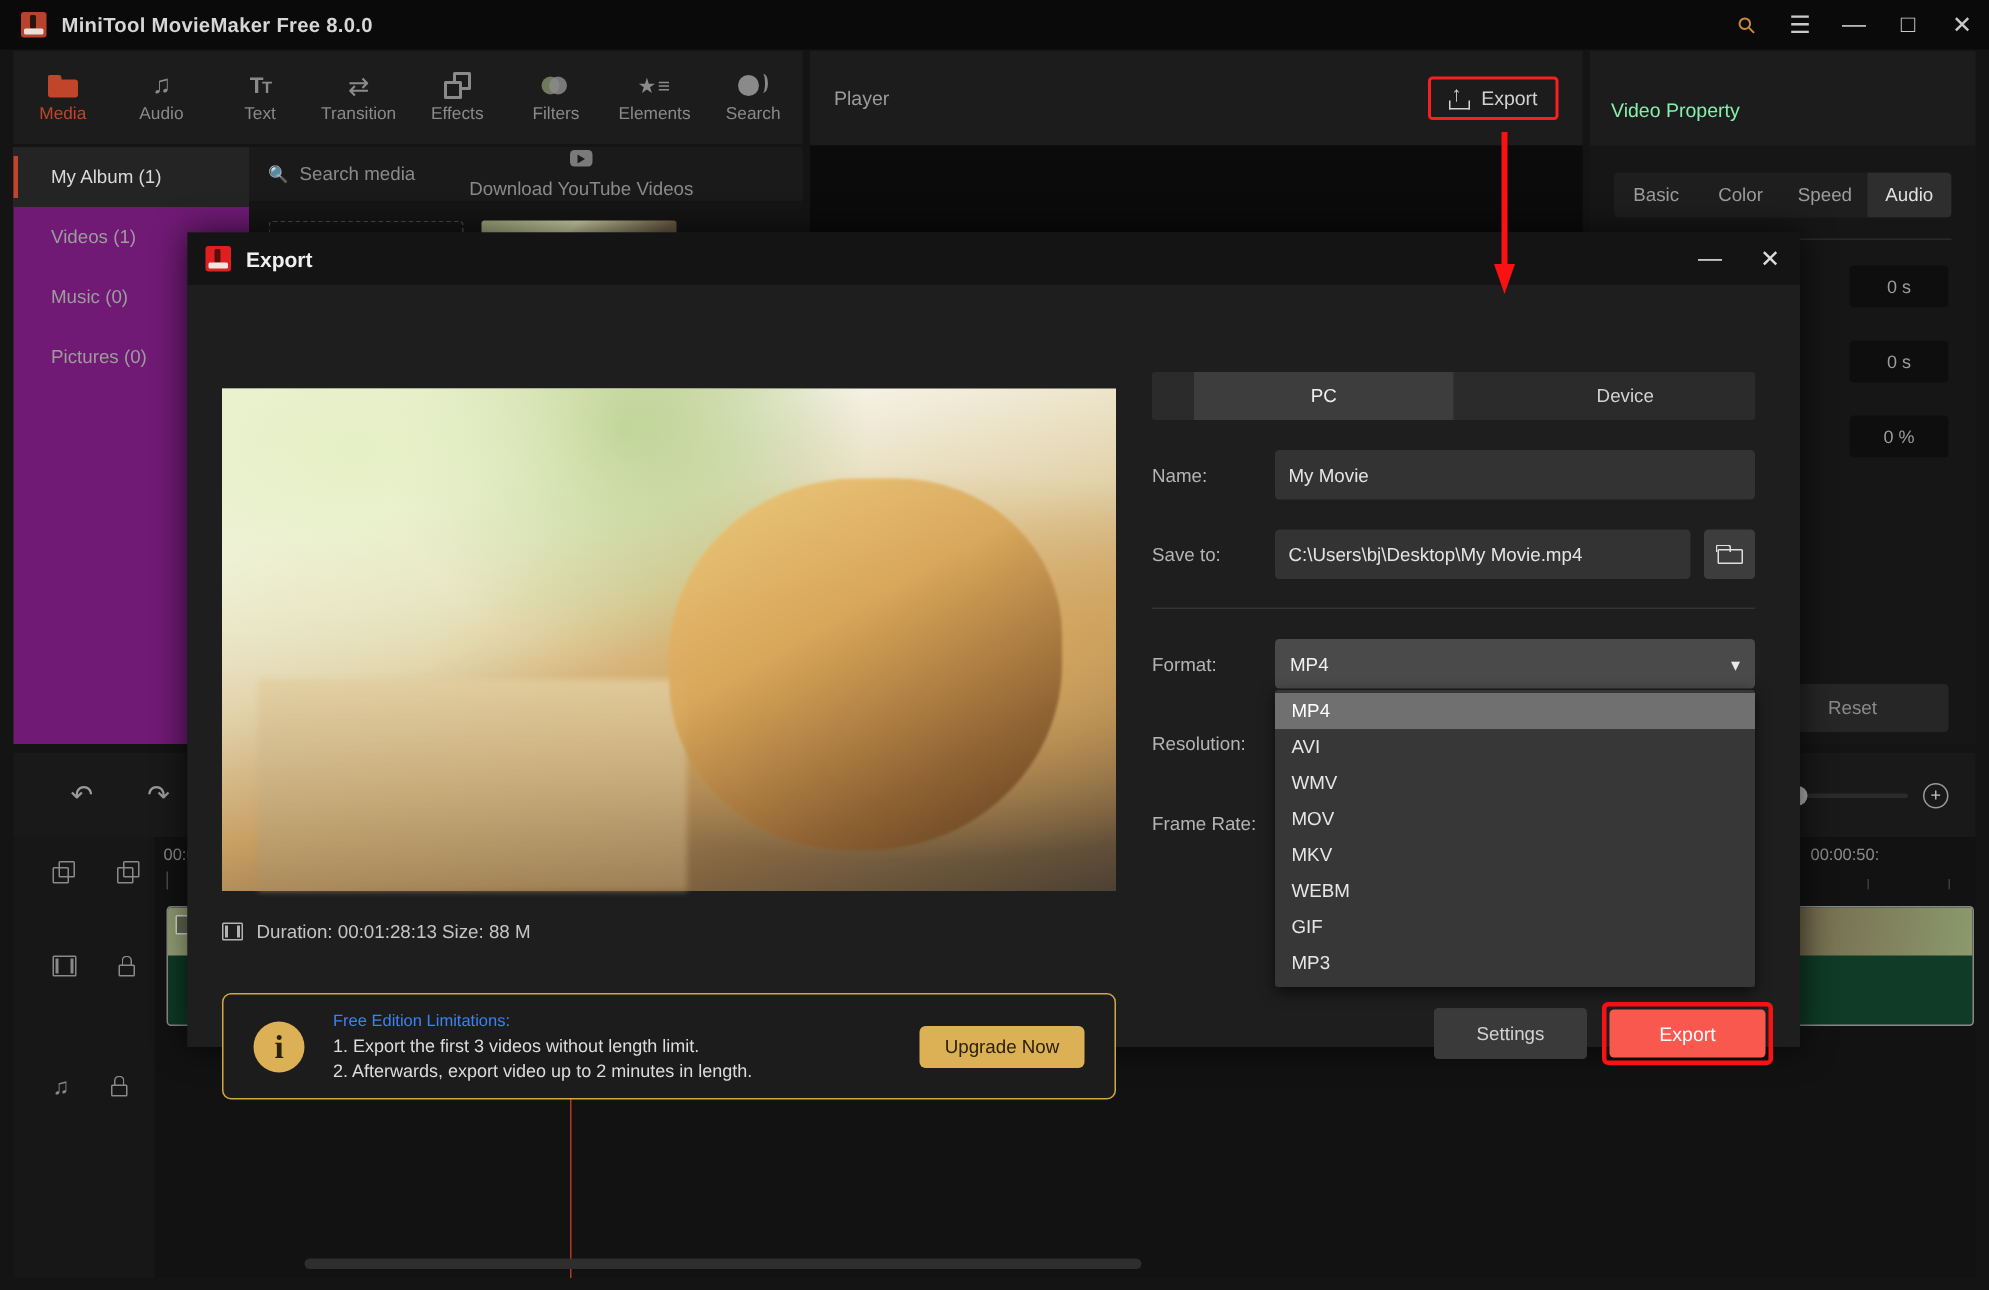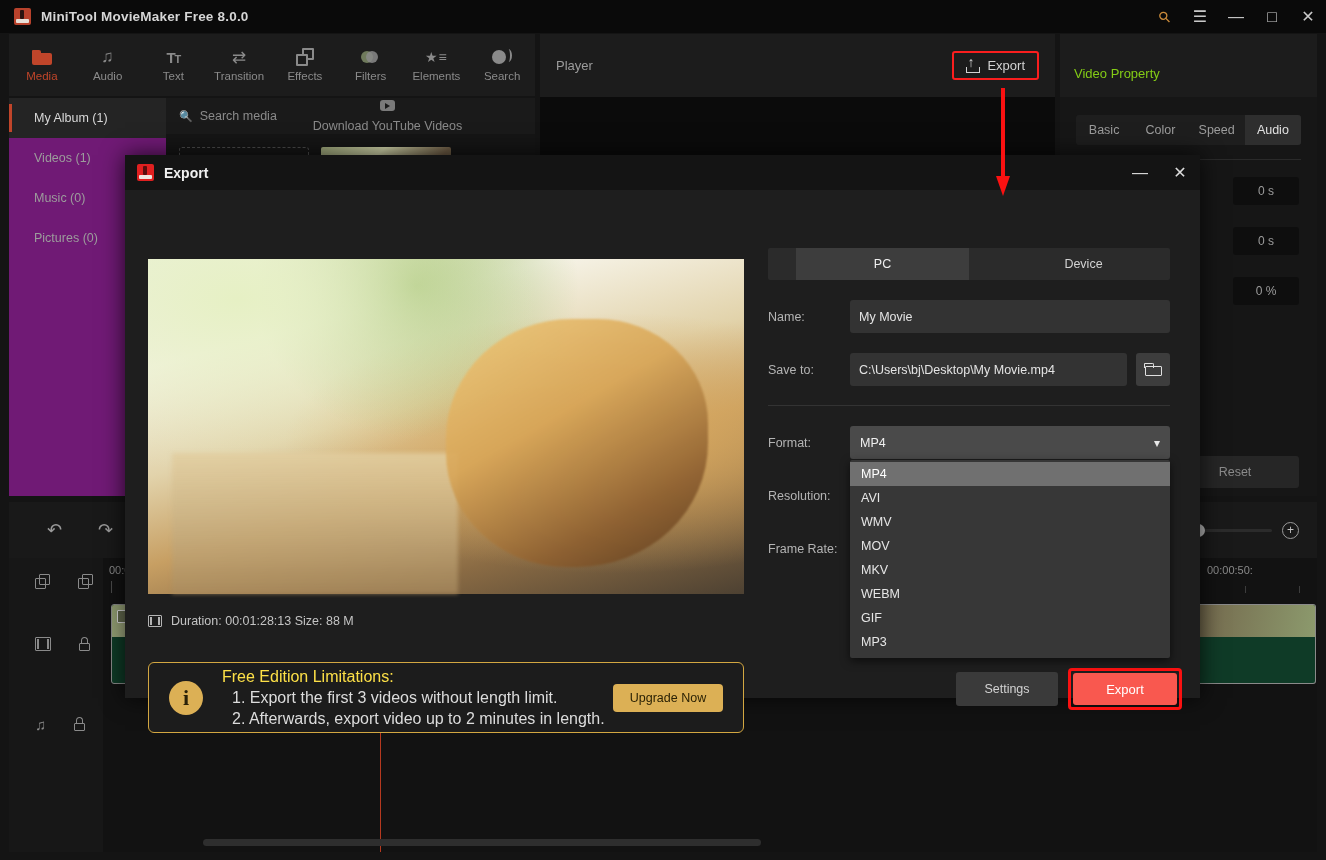--- a/index.html
+++ b/index.html
@@ -170,21 +170,21 @@
       radial-gradient(ellipse at 62% 12%, #8fae6a 0%, transparent 40%),
       linear-gradient(160deg,#e8eedd 0%,#f2f0e4 25%,#d9c8a0 48%,#a8895f 70%,#5d5140 100%);
   }
 
   
   .prop {
     position: absolute; left: 1060px; top: 34px; width: 257px; height: 462px;
     background: #161616;
   }
   .prop-head { height: 63px; background: #1c1c1c; display: flex; align-items: center; padding-left: 14px; }
-  .prop-title { color: #84cc16; font-size: 13px; margin-top: 16px; }
+  .prop-title { color: #86efac; font-size: 13px; margin-top: 16px; }
   .prop-tabs { margin: 18px 16px 0; display: flex; background: #1e1e1e; border-radius: 3px; overflow: hidden; }
   .prop-tab {
     flex: 1; height: 30px; display: flex; align-items: center; justify-content: center;
     color: #9c9c9c; font-size: 12.5px;
   }
   .prop-tab.active { background: #2e2e2e; color: #e0e0e0; }
   .prop-sep { margin: 14px 16px 0; height: 1px; background: #2a2a2a; }
   .prop-rows { margin-top: 6px; }
   .prop-row { height: 50px; display: flex; align-items: center; justify-content: flex-end; padding-right: 18px; }
   .prop-val {
@@ -344,22 +344,22 @@
     position: absolute; left: 23px; top: 472px; width: 596px; height: 71px;
     border: 1px solid #d3a741; border-radius: 6px; display: flex; align-items: center;
     background: #1c1c1c;
   }
   .limit-ic {
     width: 34px; height: 34px; border-radius: 50%; background: #dcb055;
     color: #2a2109; font-size: 22px; font-weight: bold; font-family: "Liberation Serif", serif;
     display: flex; align-items: center; justify-content: center; margin-left: 20px; flex: none;
   }
   .limit-txt { margin-left: 19px; display: flex; flex-direction: column; gap: 3px; }
-  .limit-h { color: #fde047; font-size: 16px; }
-  .limit-l { color: #dcdcdc; font-size: 16px; margin-left: 10px; }
+  .limit-h { color: #3b82f6; font-size: 11px; }
+  .limit-l { color: #dcdcdc; font-size: 12px; }
   .upgrade-btn {
     margin-left: auto; margin-right: 20px; width: 110px; height: 28px;
     background: #dcb055; border-radius: 4px; color: #2b2205; font-size: 12.5px;
     display: flex; align-items: center; justify-content: center; flex: none;
   }
 
   
   .dcol { position: absolute; left: 643px; top: 58px; width: 402px; }
   .pd-tabs { display: flex; height: 32px; background: #2b2b2b; border-radius: 2px; overflow: hidden; }
   .pd-tab { flex: 1; display: flex; align-items: center; justify-content: center; color: #d2d2d2; font-size: 12.5px; margin-left: 28px; }

